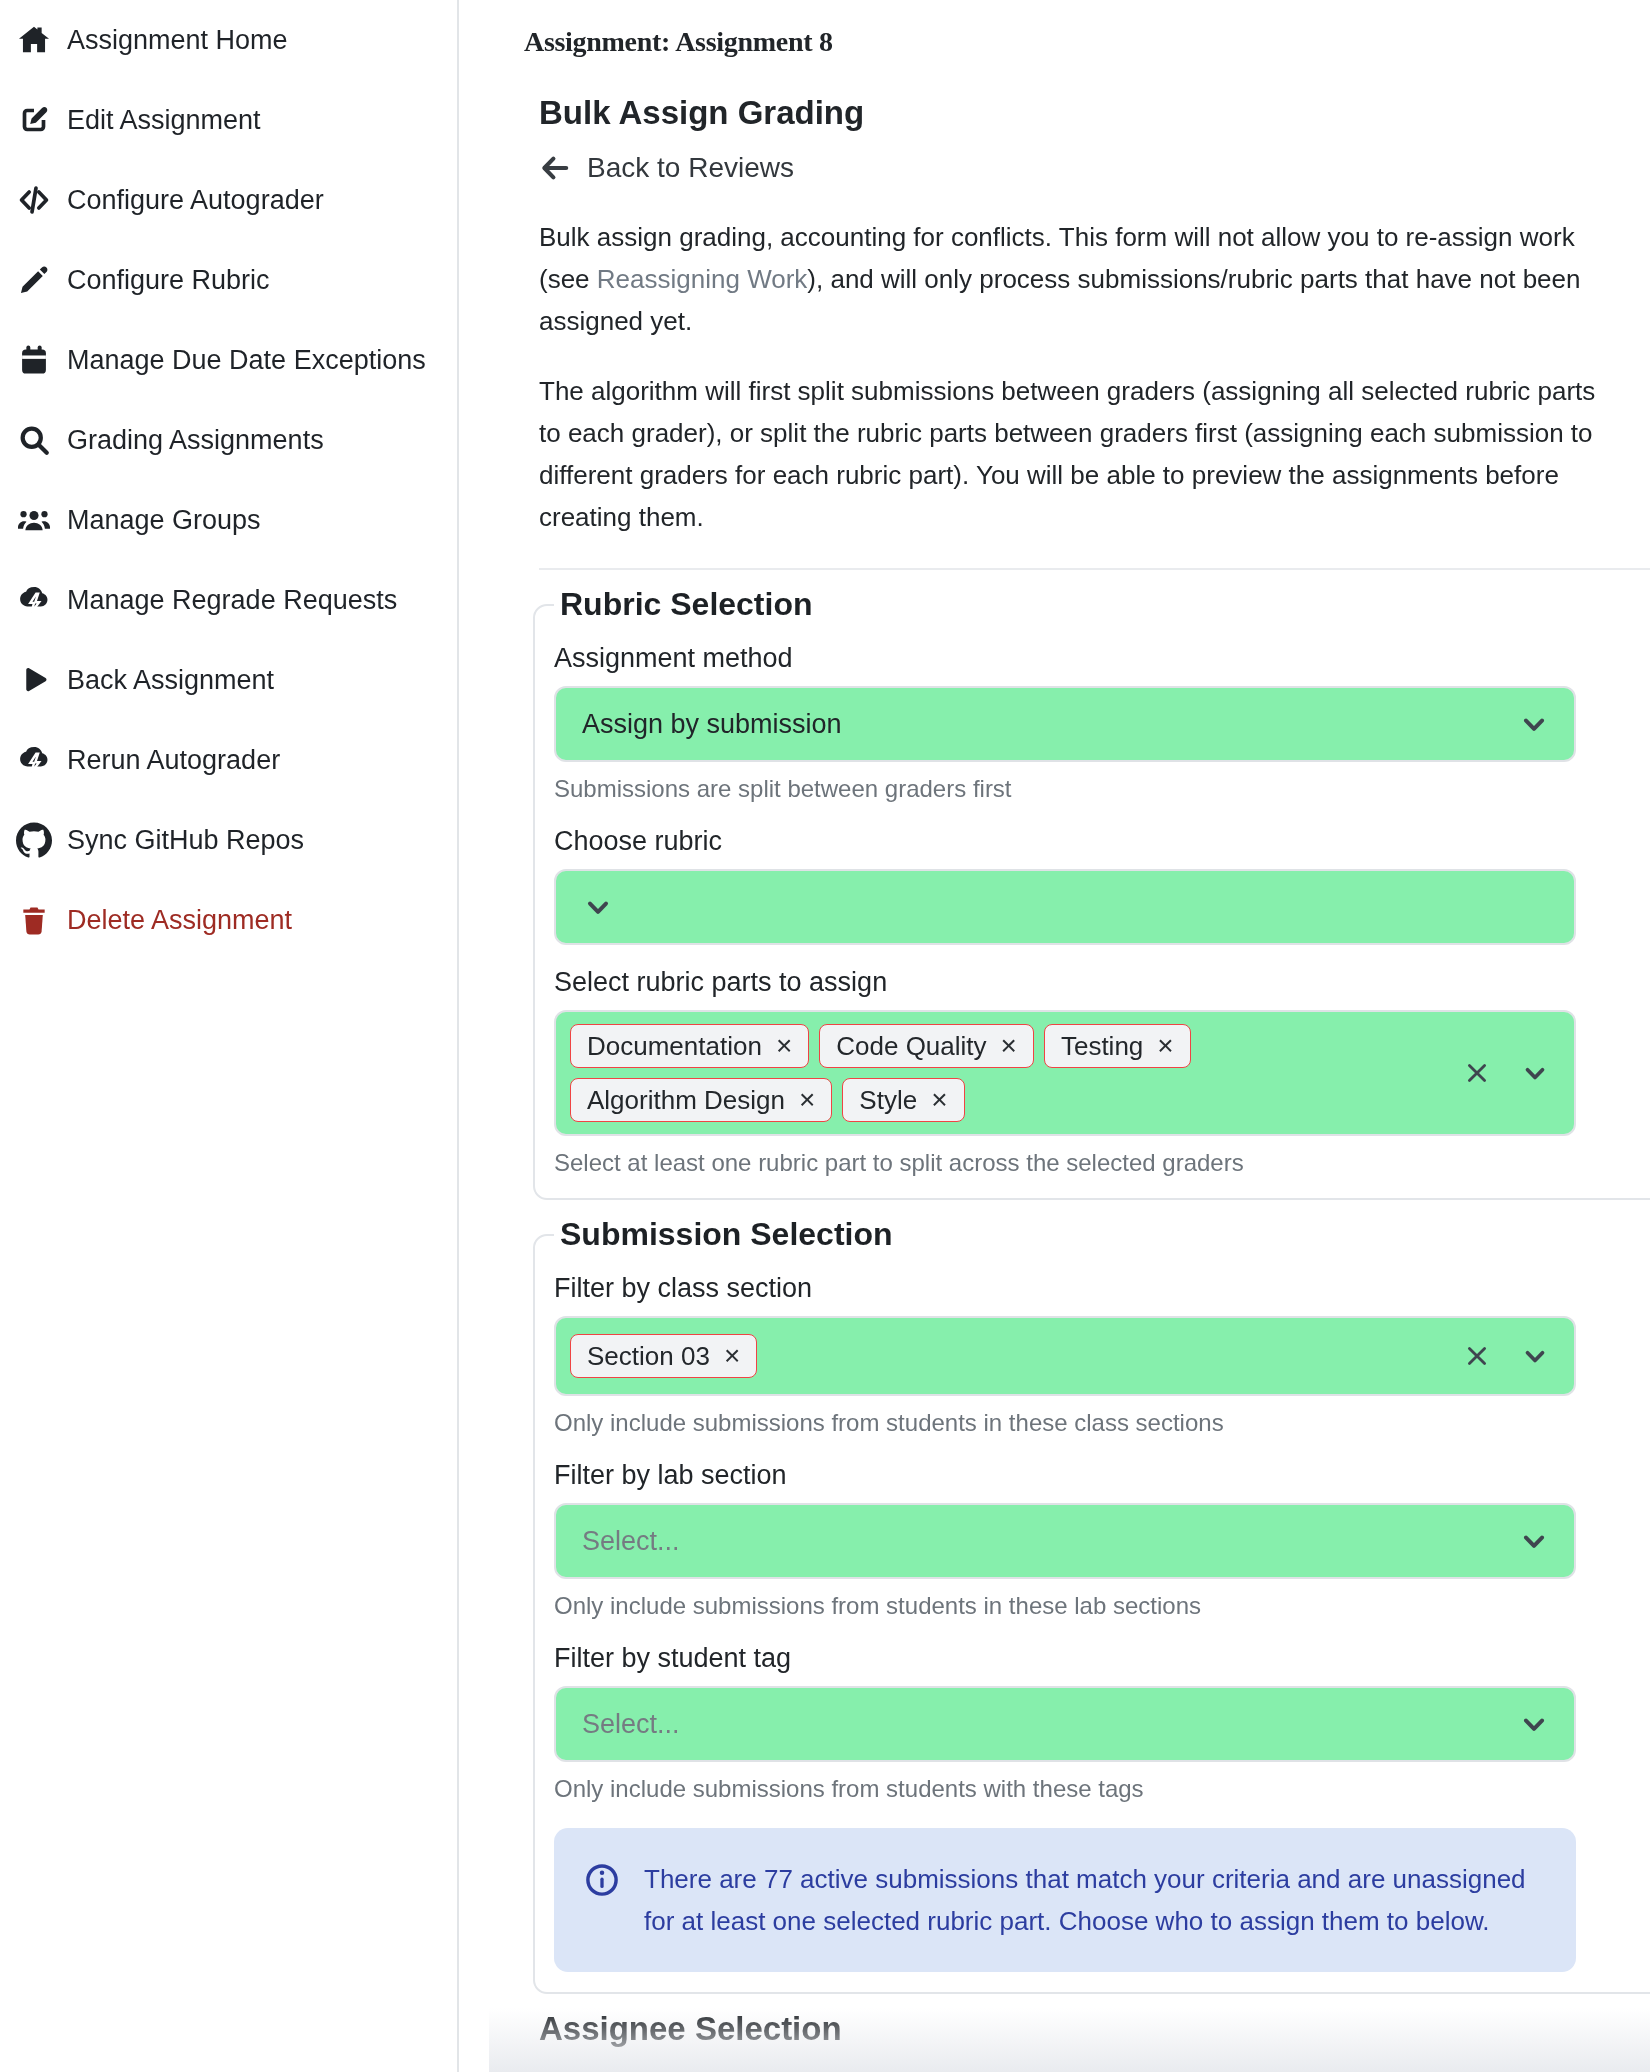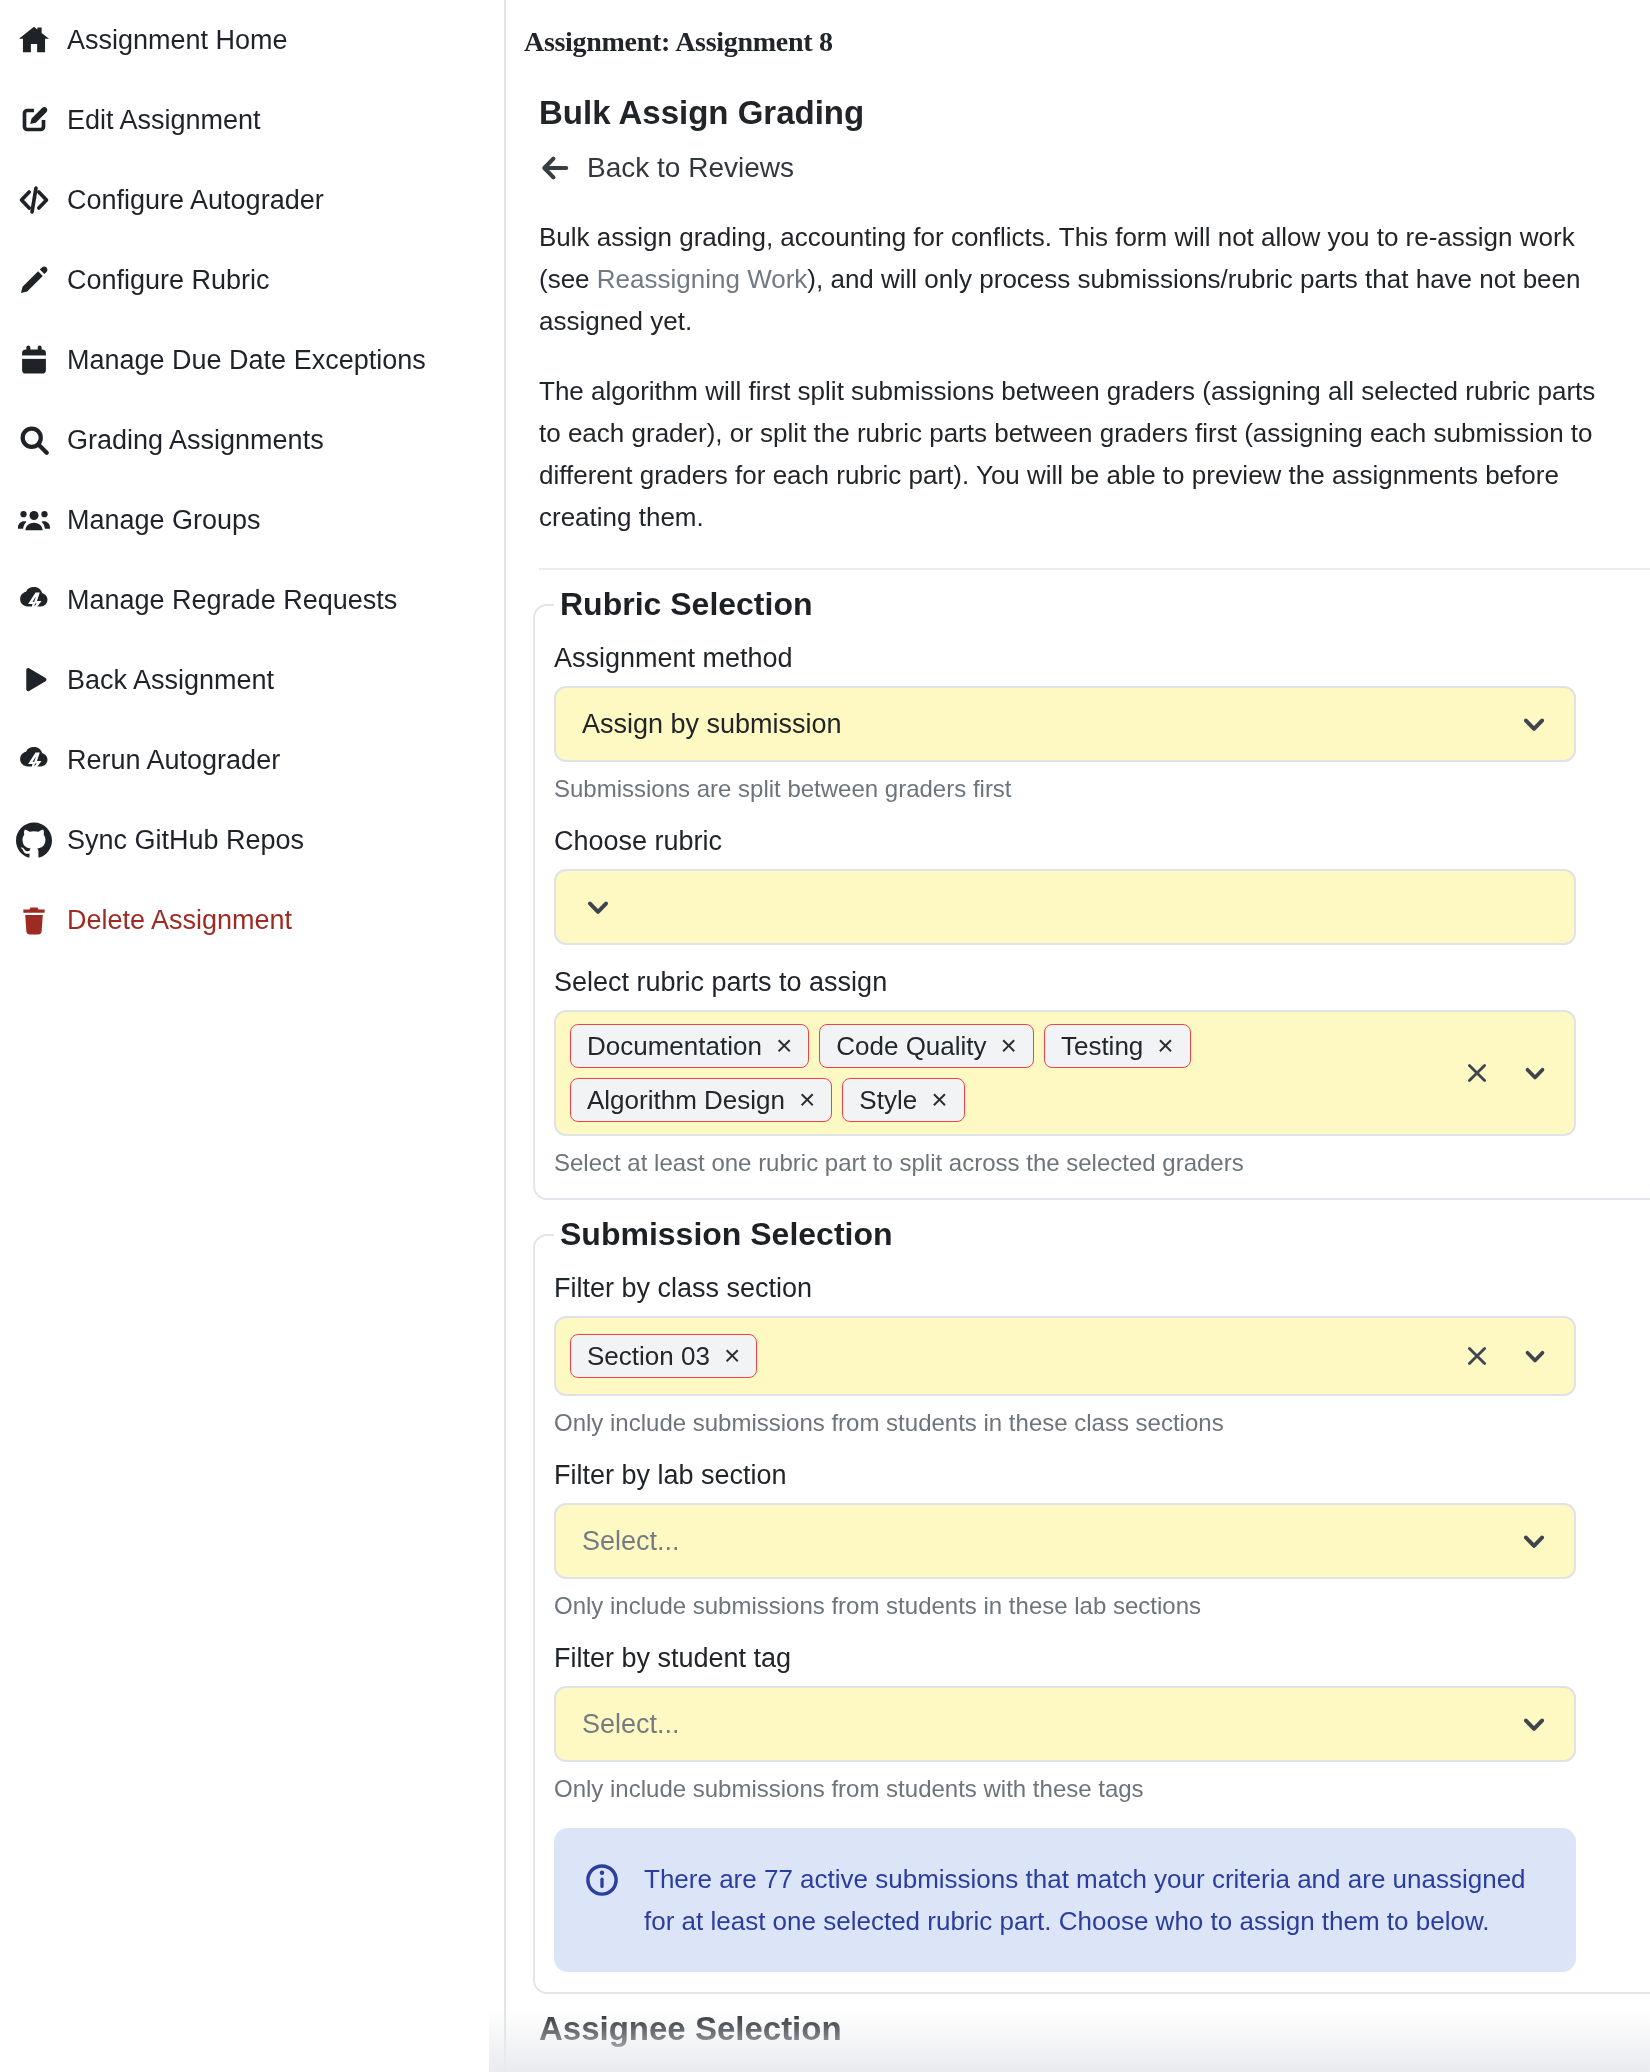--- a/index.html
+++ b/index.html
@@ -1,20 +1,20 @@
 <!DOCTYPE html>
 <html><head>
 <meta charset="utf-8">
 <style>
   * { box-sizing: border-box; margin: 0; padding: 0; }
   html, body { width: 1650px; height: 2072px; overflow: hidden; background: #ffffff; }
   body { font-family: "Liberation Sans", sans-serif; color: #212529; position: relative; }
 
   
-  .sidebar { position: absolute; left: 0; top: 0; bottom: 0; width: 506px;
+  .sidebar { position: absolute; left: 0; top: 0; bottom: 0; width: 459px;
              border-right: 2px solid #e2e5e8; background: #fff; padding-top: 0; }
   .side-item { height: 80px; display: flex; align-items: center; padding-left: 15px;
                gap: 14px; font-size: 27px; font-weight: 500; color: #1f2328; cursor: pointer; }
   .side-item .icn { width: 38px; height: 38px; display: flex; align-items: center; justify-content: center; flex: 0 0 38px; }
   .side-item.danger { color: #9e2b23; }
 
   
   .main { position: absolute; left: 489px; top: 0; right: 0; bottom: 0; padding-left: 35px; }
   h1.page-title { font-size: 28px; font-weight: 700; margin-top: 26px; letter-spacing: -0.3px; font-family: Liberation Serif, serif; }
   .content { margin-left: 15px; margin-right: -30px; }
@@ -27,21 +27,21 @@
   a.muted-link { color: #717a84; text-decoration: none; cursor: pointer; }
   hr.divider { border: none; border-top: 2px solid #e9ebee; margin-top: 30px; }
 
   fieldset { border: 2px solid #e2e5e9; border-radius: 14px; margin: 16px 0 0 -6px;
              padding: 0 20px 20px 19px; min-inline-size: 0; }
   legend { width: 100%; font-size: 32px; font-weight: 700; padding-left: 6px; margin-bottom: 4px; color: #1d2125; }
 
   .fld-label { font-size: 27px; font-weight: 500; margin: 22px 0 12px; color: #212529; }
   .fld-label.first { margin-top: 16px; }
 
-  .select, .multiselect { width: 1022px; border: 2px solid #dfe2e6; border-radius: 12px; background: #fef9c3; cursor: pointer; }
+  .select, .multiselect { width: 1022px; border: 2px solid #dfe2e6; border-radius: 12px; background: #86efac; cursor: pointer; }
   .select { height: 76px; display: flex; align-items: center; padding: 0 24px 0 26px; font-size: 27px; }
   .select .sel-value { flex: 1; color: #212529; }
   .select.placeholder .sel-value { color: #757b82; }
 
   .multiselect { display: flex; align-items: center; padding: 12px 14px 12px 14px; min-height: 80px; }
   .chips { flex: 1; display: flex; flex-wrap: wrap; gap: 10px; align-items: center; }
   .chip { background: #f2f3f5; border: 1px solid #ef4444; border-radius: 8px; height: 44px;
           padding: 0 16px; font-size: 26px; color: #23272b; display: inline-flex; align-items: center; gap: 14px; }
   .chip-x { font-size: 28px; color: #2b2f33; line-height: 1; cursor: pointer; }
   .ms-ctrl { display: flex; align-items: center; gap: 30px; padding: 0 10px 0 16px; }

